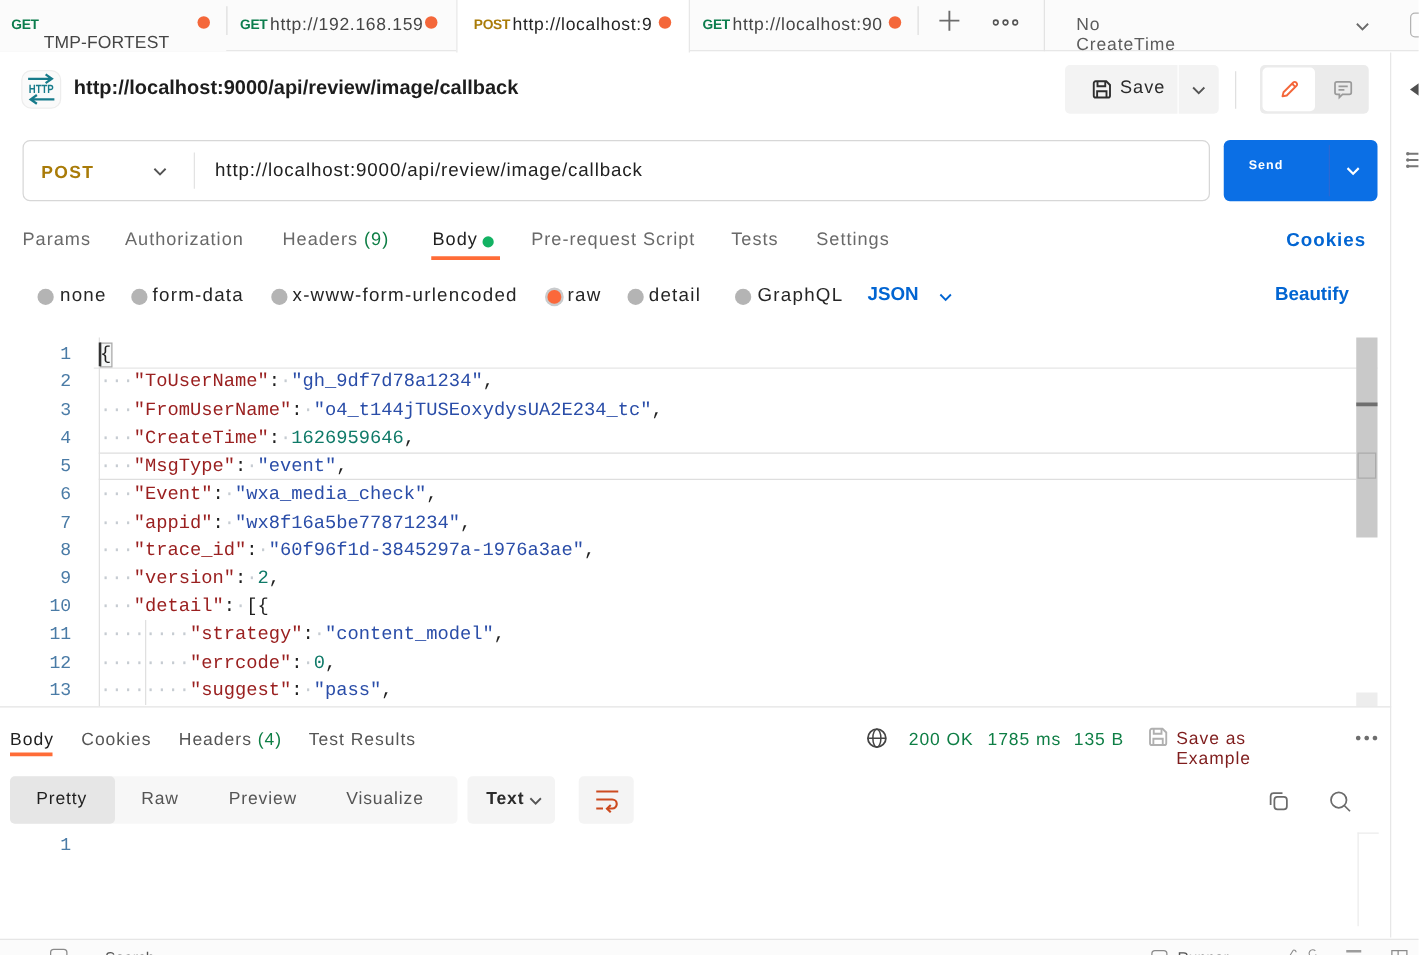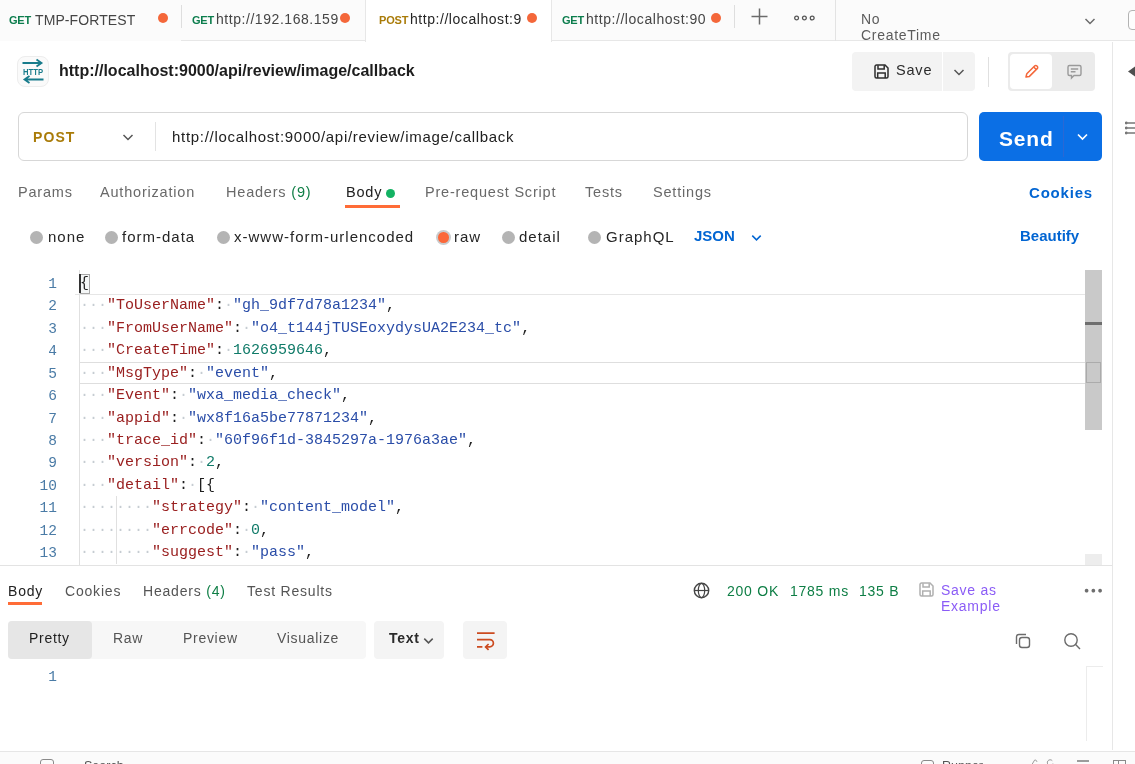--- a/index.html
+++ b/index.html
@@ -41,21 +41,21 @@
           font-size:15px; line-height:22.42px; }
   .grn { font-size:14px; letter-spacing:0.75px; color:#0e7e45; }
 </style>
 </head>
 <body>
 <div id="app">
 
   <div id="tabstrip"></div>
   <div class="tab" style="left:0;width:181px;"></div>
   <div class="abs meth get" style="left:9px;top:14px;">GET</div>
-  <div class="abs taburl" style="left:35px;top:12px;letter-spacing:0.1px;">TMP-FORTEST</div>
+  <div class="abs taburl" style="left:35px;top:25px;letter-spacing:0.1px;">TMP-FORTEST</div>
   <div class="dot" style="left:158px;"></div>
   <div class="tabdiv" style="left:181px;"></div>
   <div class="abs meth get" style="left:192px;top:14px;">GET</div>
   <div class="abs taburl" style="left:216px;top:11px;">http://192.168.159</div>
   <div class="dot" style="left:340px;"></div>
   <div class="tab active" style="left:365px;width:187px;"></div>
   <div class="abs meth post" style="left:379px;top:14px;">POST</div>
   <div class="abs taburl" style="left:410px;top:11px;color:#252525;">http://localhost:9</div>
   <div class="dot" style="left:527px;"></div>
   <div class="abs meth get" style="left:562px;top:14px;">GET</div>
@@ -109,21 +109,21 @@
 
   <div id="urlbox"></div>
   <div class="abs" style="left:33px;top:129px;font-size:14px;font-weight:bold;color:#a97b08;letter-spacing:1.1px;">POST</div>
   <svg class="abs" style="left:120px;top:129px;" width="16" height="16" viewBox="0 0 16 16">
     <path d="M3.5 6 L8 10.5 L12.5 6" stroke="#555" stroke-width="1.5" fill="none"></path>
   </svg>
   <div class="abs" style="left:155px;top:122px;width:1px;height:29px;background:#e3e3e3;"></div>
   <div class="abs" style="left:172px;top:128px;font-size:15px;letter-spacing:0.7px;color:#212121;">http://localhost:9000/api/review/image/callback</div>
   <div id="send"></div>
   <div class="abs" style="left:1063px;top:116px;width:1px;height:41px;background:#2a68d4;"></div>
-  <div class="abs" style="left:999px;top:127px;font-size:21px;letter-spacing:0.8px;font-weight:bold;color:#fff;">Send</div>
+  <div class="abs" style="left:999px;top:127px;font-size:10px;letter-spacing:0.8px;font-weight:bold;color:#fff;">Send</div>
   <svg class="abs" style="left:1074px;top:128px;" width="17" height="17" viewBox="0 0 17 17">
     <path d="M4 6.5 L8.5 11 L13 6.5" stroke="#fff" stroke-width="1.7" fill="none"></path>
   </svg>
 
   <div class="rtab" style="left:18px;">Params</div>
   <div class="rtab" style="left:100px;">Authorization</div>
   <div class="rtab" style="left:226px;">Headers <span style="color:#0e7e45;">(9)</span></div>
   <div class="rtab" style="left:346px;color:#212121;">Body</div>
   <div class="abs" style="left:386px;top:189px;width:9px;height:9px;border-radius:50%;background:#13b263;"></div>
   <div class="abs" style="left:345px;top:205px;width:55px;height:3px;background:#ff6c37;"></div>
@@ -198,21 +198,21 @@
     <ellipse cx="9.5" cy="9.5" rx="3.2" ry="7.2" stroke="#444" stroke-width="1.2" fill="none"></ellipse>
     <path d="M2.5 9.5 H16.5" stroke="#444" stroke-width="1.2"></path>
   </svg>
   <div class="abs grn" style="left:727px;top:583px;">200 OK</div>
   <div class="abs grn" style="left:790px;top:583px;">1785 ms</div>
   <div class="abs grn" style="left:859px;top:583px;">135 B</div>
   <svg class="abs" style="left:917px;top:580px;" width="19" height="19" viewBox="0 0 19 19">
     <path d="M3 4.5 a1.5 1.5 0 0 1 1.5 -1.5 H13 L16 6 V14.5 a1.5 1.5 0 0 1 -1.5 1.5 H4.5 A1.5 1.5 0 0 1 3 14.5 Z" stroke="#b0b0b0" stroke-width="1.5" fill="none"></path>
     <path d="M6 3.2 V7 H12.2 V3.2 M5.7 16 V11 H13.2 V16" stroke="#b0b0b0" stroke-width="1.5" fill="none"></path>
   </svg>
-  <div class="abs" style="left:941px;top:582px;font-size:14px;letter-spacing:0.75px;color:#8b5cf6;">Save as Example</div>
+  <div class="abs" style="left:941px;top:582px;font-size:14px;letter-spacing:0.75px;color:#7f1d1d;">Save as Example</div>
   <div class="abs" style="left:1084px;top:585px;color:#6e6e6e;font-size:8.5px;letter-spacing:1.6px;">●●●</div>
 
   <div class="abs" style="left:8px;top:621px;width:358px;height:38px;background:#f7f7f7;border-radius:4px;"></div>
   <div class="abs" style="left:8px;top:621px;width:84px;height:38px;background:#e6e6e6;border-radius:4px;"></div>
   <div class="abs" style="left:29px;top:630px;font-size:14px;letter-spacing:0.7px;color:#1f1f1f;">Pretty</div>
   <div class="abs" style="left:113px;top:630px;font-size:14px;letter-spacing:0.7px;color:#555;">Raw</div>
   <div class="abs" style="left:183px;top:630px;font-size:14px;letter-spacing:0.7px;color:#555;">Preview</div>
   <div class="abs" style="left:277px;top:630px;font-size:14px;letter-spacing:0.7px;color:#555;">Visualize</div>
   <div class="abs" style="left:374px;top:621px;width:70px;height:38px;background:#f4f4f4;border-radius:4px;"></div>
   <div class="abs" style="left:389px;top:630px;font-size:14px;letter-spacing:0.7px;color:#2b2b2b;font-weight:bold;">Text</div>

